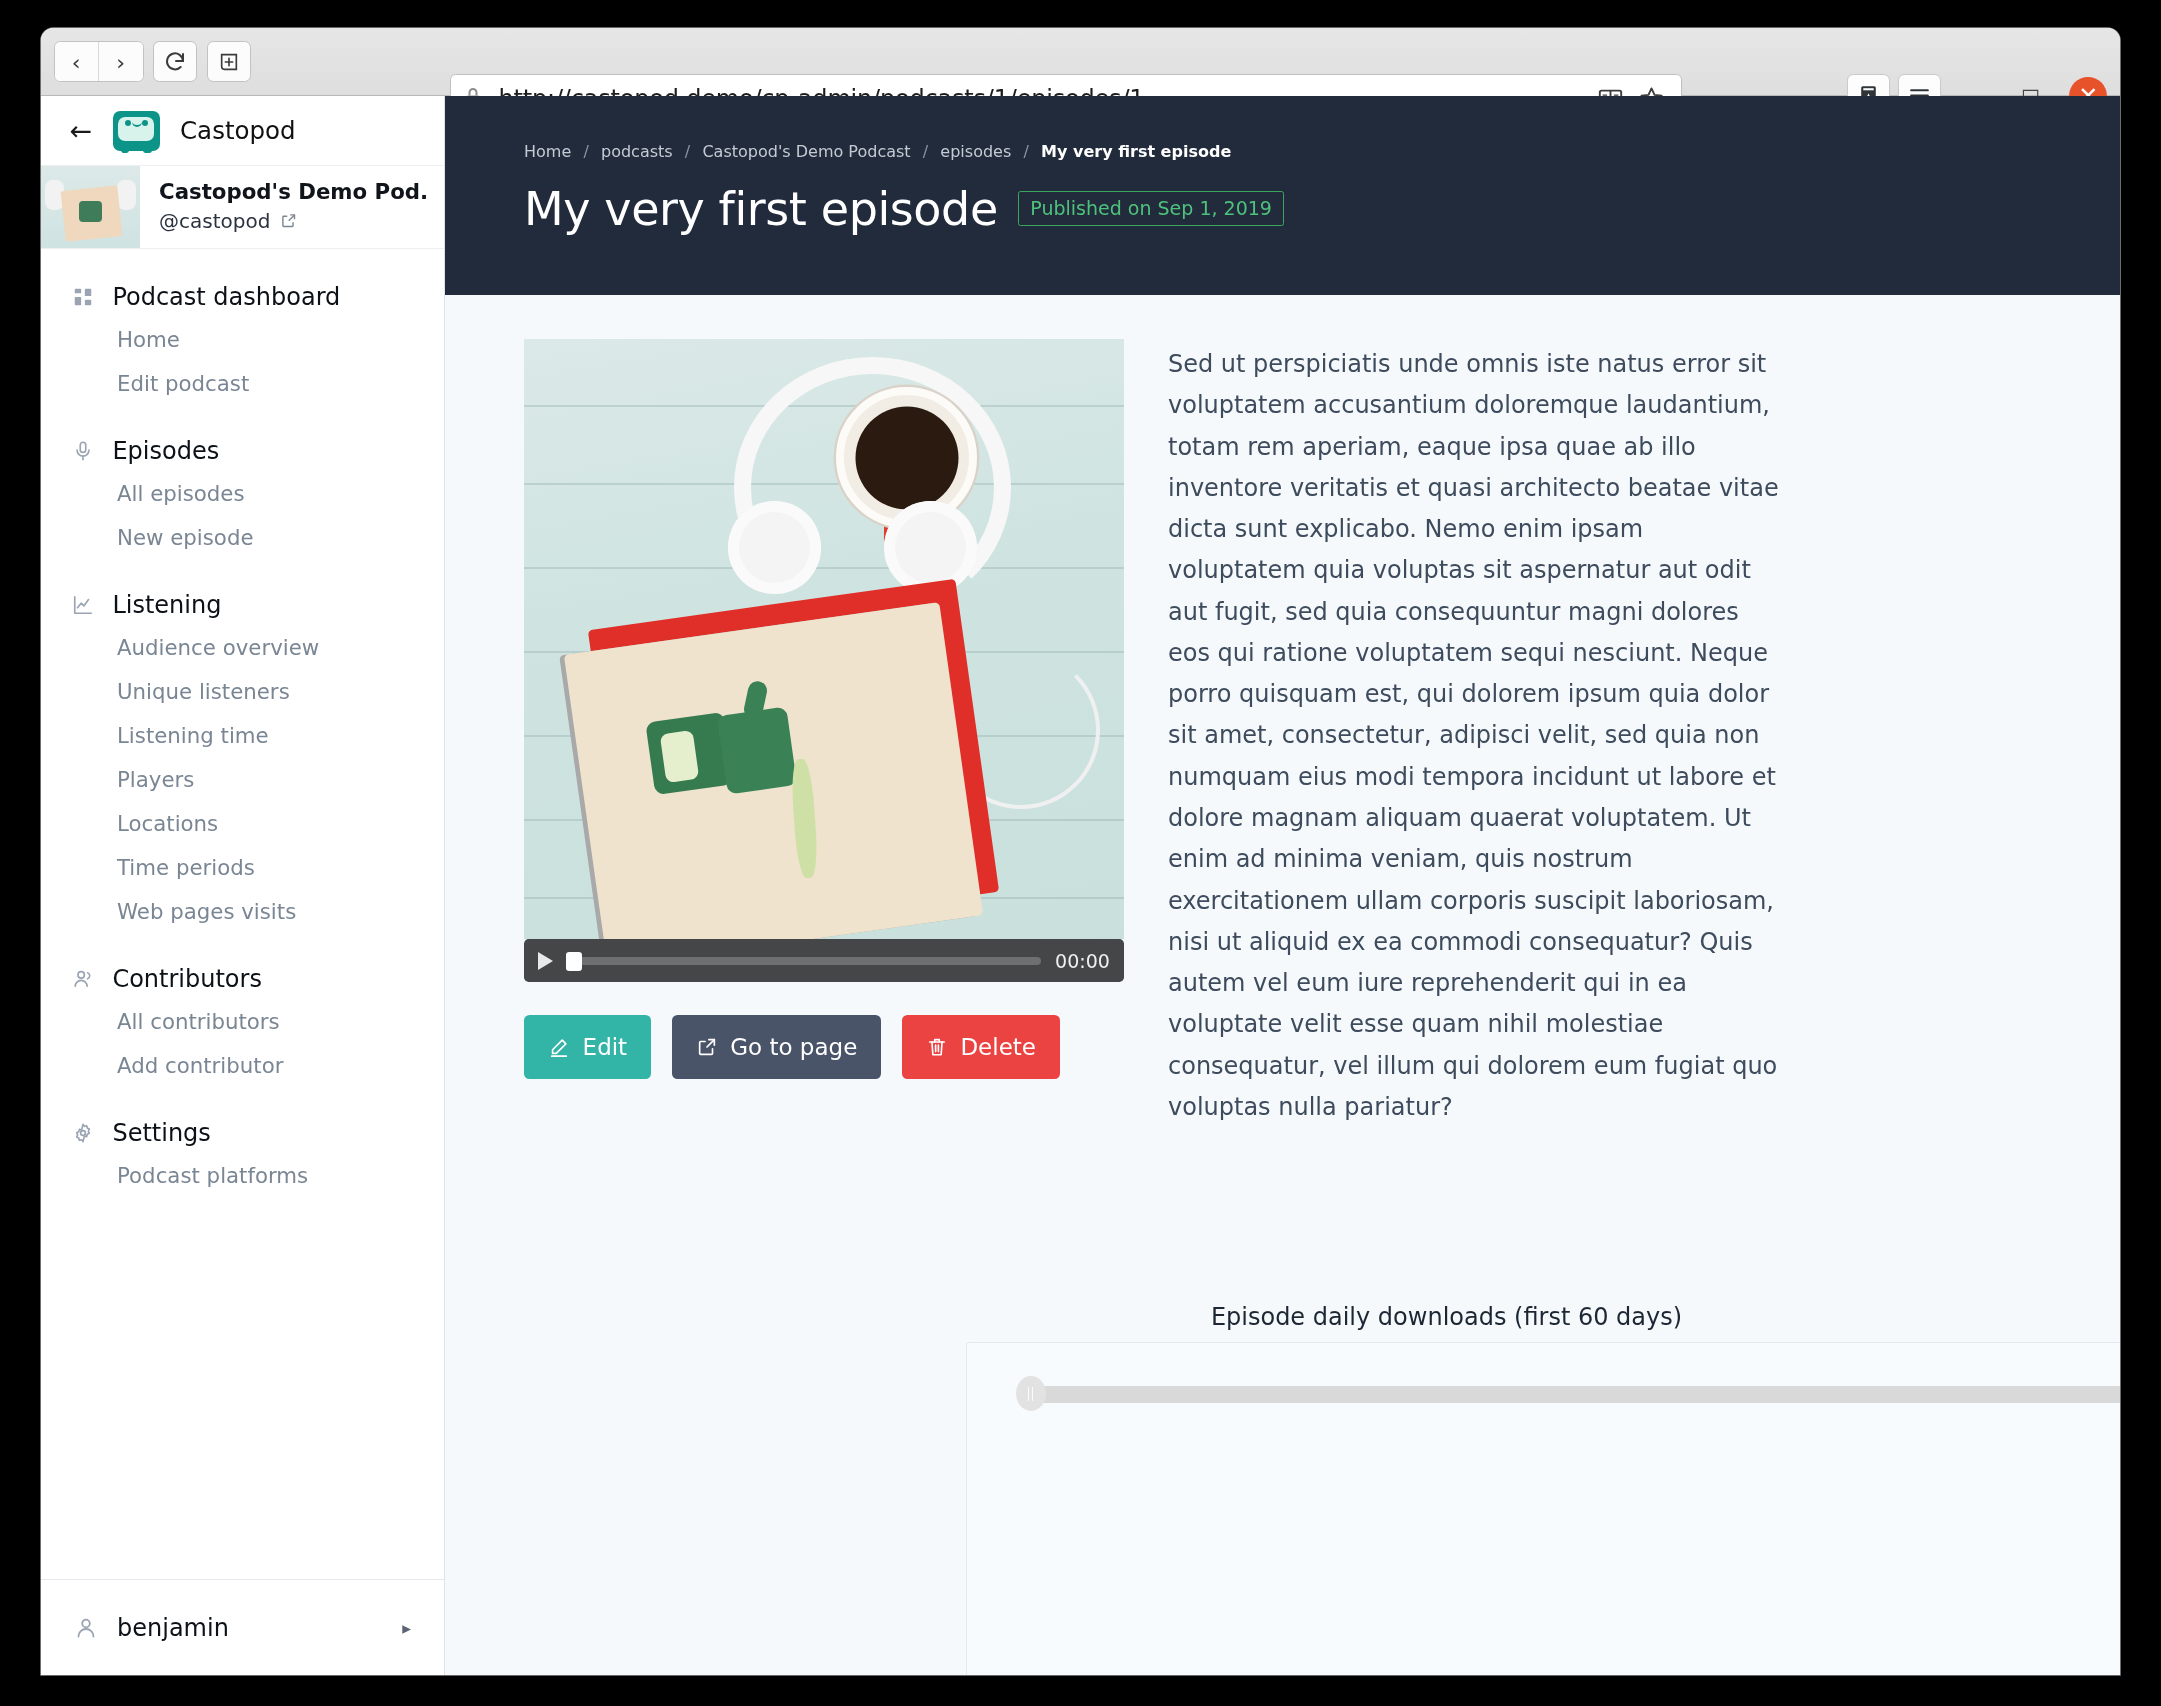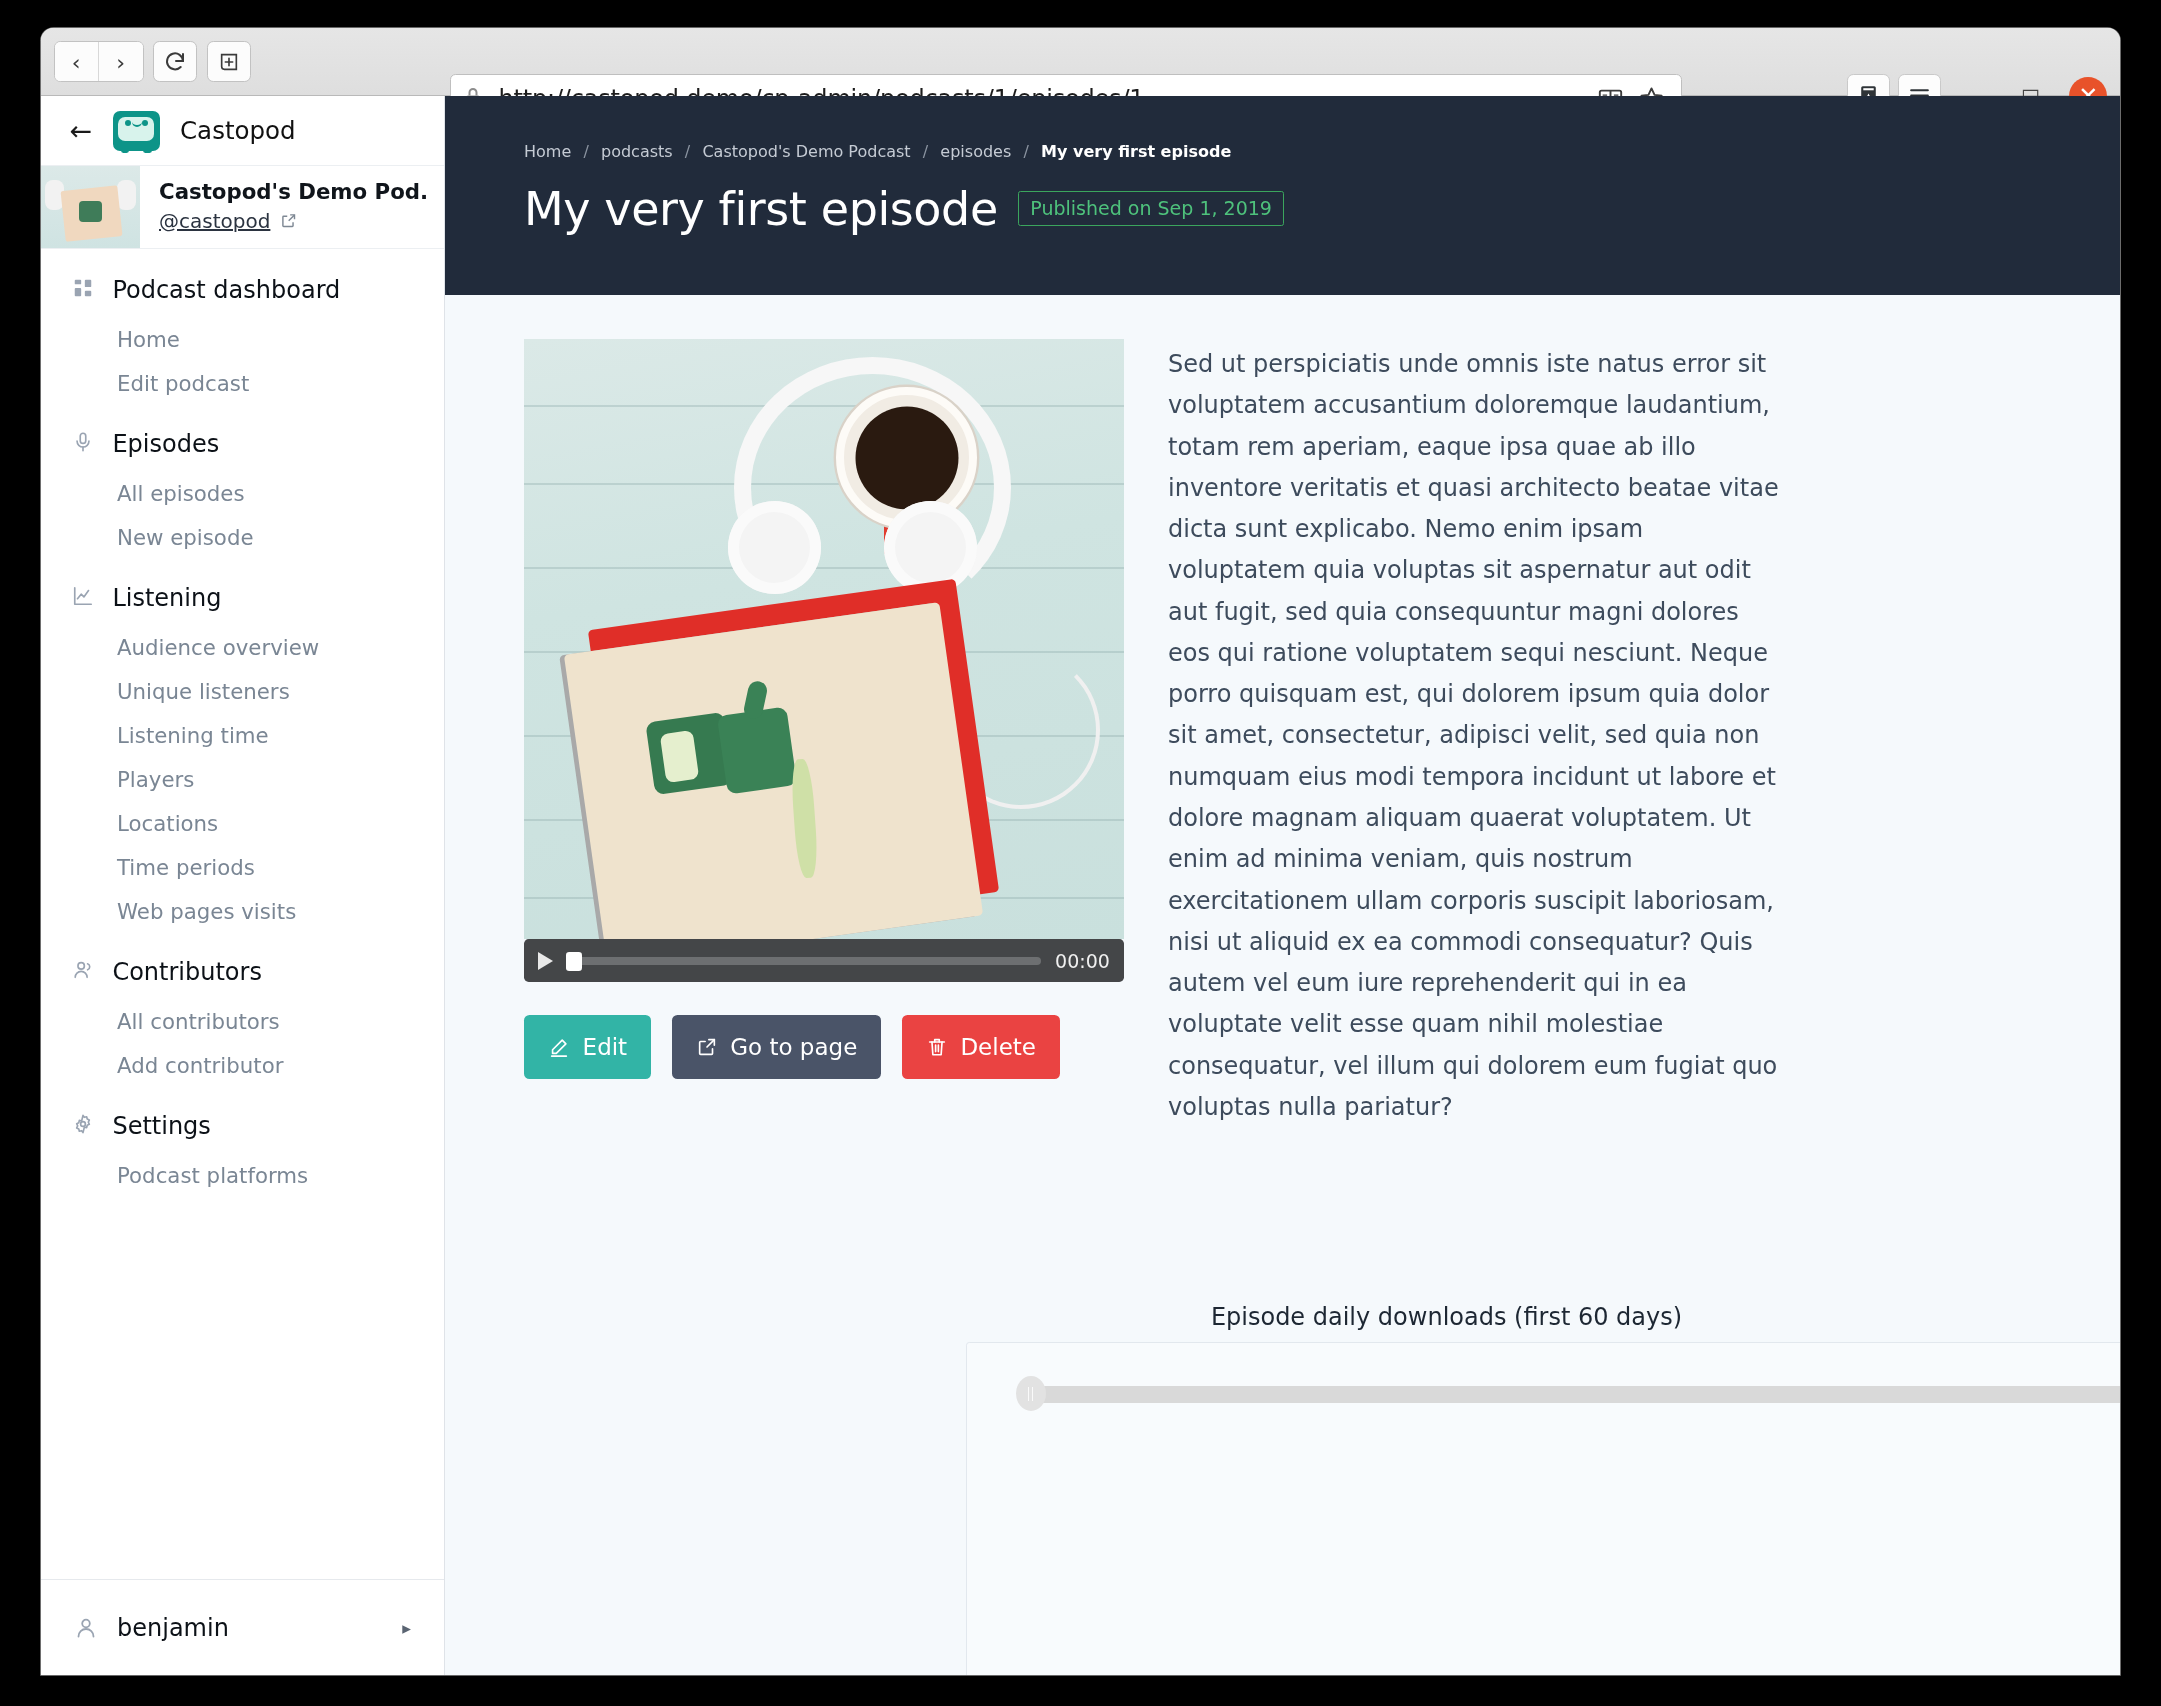--- a/index.html
+++ b/index.html
@@ -215,31 +215,31 @@
     overflow: hidden;
   }
   #podcast-title {
     font-size: 21.3px; font-weight: bold; color: #10151b;
     white-space: nowrap; overflow: hidden;
   }
   #podcast-handle-row {
     display: flex; align-items: center; gap: 9.5px; margin-top: 4.7px;
   }
   #podcast-handle {
-    font-size: 20px; color: #2b3340; text-decoration: underline;
+    font-size: 20px; color: #2b3340; 
   }
 
   #sidebar-nav {
     flex: 1;
     padding: 27px 0 0 0;
     overflow: hidden;
   }
   .nav-section { margin-bottom: 25px; }
   .nav-head {
-    display: flex; align-items: flex-start;
+    display: flex; align-items: center;
     gap: 17.4px;
     padding: 0 30px;
     height: 41px;
     font-size: 24px;
     color: #0c1117;
   }
   .nav-head .ico { width: 24px; height: 24px; flex: 0 0 24px; color: #9aa4b2; display: flex; align-items: center; justify-content: center; }
   .nav-sub {
     padding-left: 76px;
     height: 44px;

